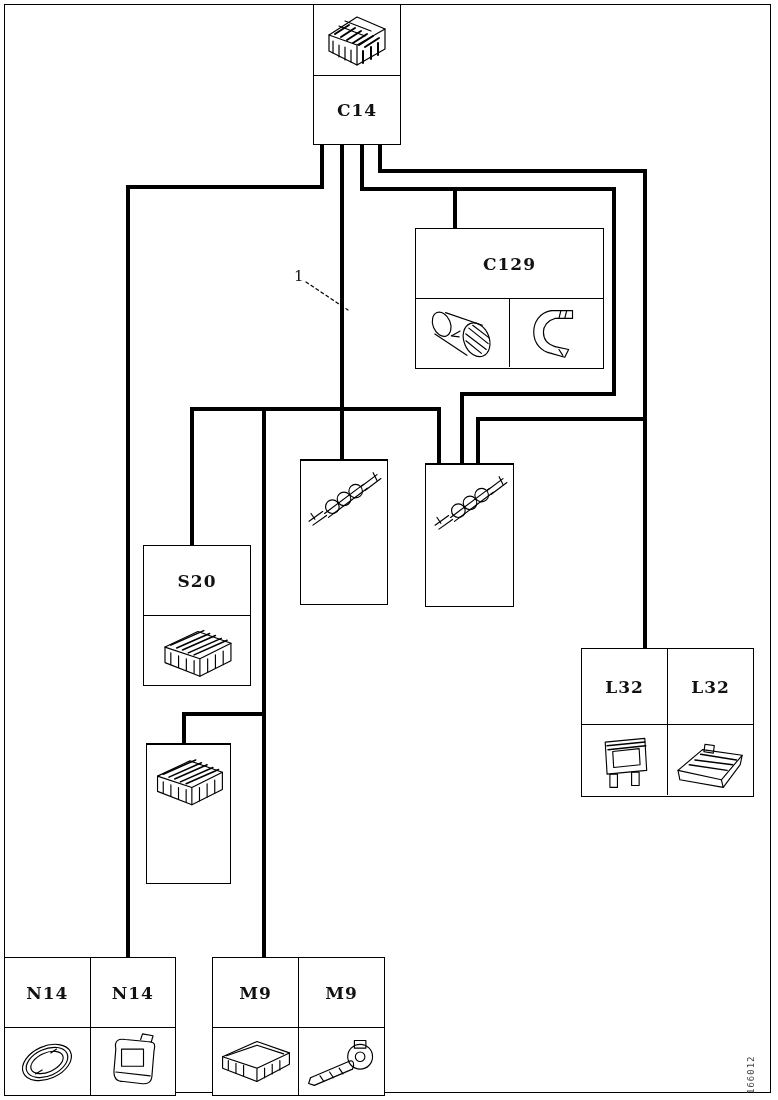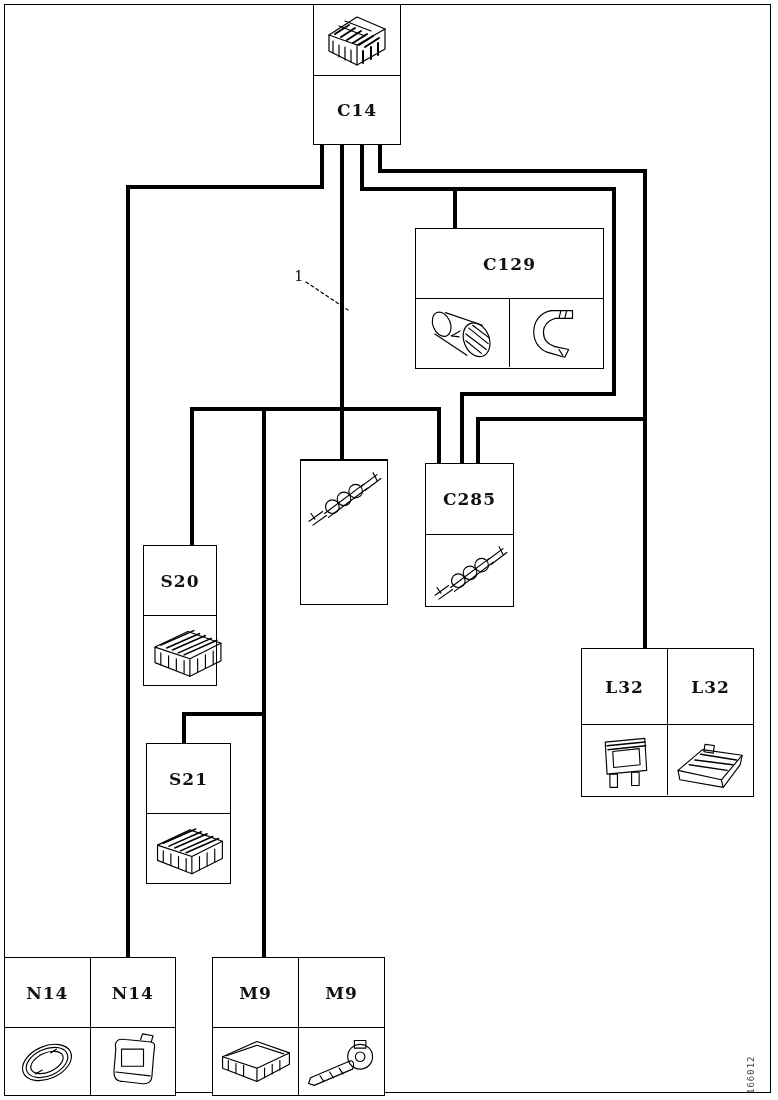--- a/index.html
+++ b/index.html
@@ -112,59 +112,53 @@
             <circle cx="54" cy="29" r="7"></circle>
           <path d="M22,52 L62,22 M26,56 L66,26"></path>
           <path d="M60,24 L76,12 M64,28 L80,16"></path>
           <path d="M72,10 L76,18 M12,58 L8,52"></path>
         </svg>
       </div>
     </div>
   </div>
 
   <div class="comp" style="left:425px;top:463px;width:89px;height:144px;">
-    <div class="row" style="height:70px">
-      <div class="cell lbl">C285</div>
-    </div>
     <div class="row bt" style="height:70px">
       <div class="cell illus">
         <svg width="84" height="66" viewBox="0 0 84 68">
           <path d="M6,60 L20,50 M10,64 L24,54"></path>
           <circle cx="30" cy="45" r="7"></circle>
             <circle cx="42" cy="37" r="7"></circle>
             <circle cx="54" cy="29" r="7"></circle>
           <path d="M22,52 L62,22 M26,56 L66,26"></path>
           <path d="M60,24 L76,12 M64,28 L80,16"></path>
           <path d="M72,10 L76,18 M12,58 L8,52"></path>
         </svg>
       </div>
     </div>
   </div>
 
-  <div class="comp" style="left:143px;top:545px;width:74px;height:141px;">
+  <div class="comp" style="left:143px;top:545px;width:108px;height:141px;">
     <div class="row" style="height:69px">
       <div class="cell lbl">S20</div>
     </div>
     <div class="row bt" style="height:68px">
       <div class="cell illus">
         <svg width="86" height="64" viewBox="0 0 86 66">
           <path d="M10,30 L44,14 L78,26 L78,44 L46,60 L10,46 Z"></path>
           <path d="M10,30 L46,42 L78,26 M46,42 L46,60"></path>
           <path d="M16,28 L50,13 M22,31 L56,16 M28,33 L62,18 M34,36 L68,21 M40,38 L74,23" stroke-width="1.6"></path>
           <path d="M16,36 L16,48 M24,39 L24,51 M32,42 L32,54 M40,44 L40,57"></path>
           <path d="M54,42 L54,56 M62,38 L62,52 M70,34 L70,48"></path>
         </svg>
       </div>
     </div>
   </div>
 
   <div class="comp" style="left:146px;top:743px;width:85px;height:141px;">
-    <div class="row" style="height:69px">
-      <div class="cell lbl">S21</div>
-    </div>
     <div class="row bt" style="height:68px">
       <div class="cell illus">
         <svg width="82" height="64" viewBox="0 0 86 66">
           <path d="M10,30 L44,14 L78,26 L78,44 L46,60 L10,46 Z"></path>
           <path d="M10,30 L46,42 L78,26 M46,42 L46,60"></path>
           <path d="M16,28 L50,13 M22,31 L56,16 M28,33 L62,18 M34,36 L68,21 M40,38 L74,23" stroke-width="1.6"></path>
           <path d="M16,36 L16,48 M24,39 L24,51 M32,42 L32,54 M40,44 L40,57"></path>
           <path d="M54,42 L54,56 M62,38 L62,52 M70,34 L70,48"></path>
         </svg>
       </div>

